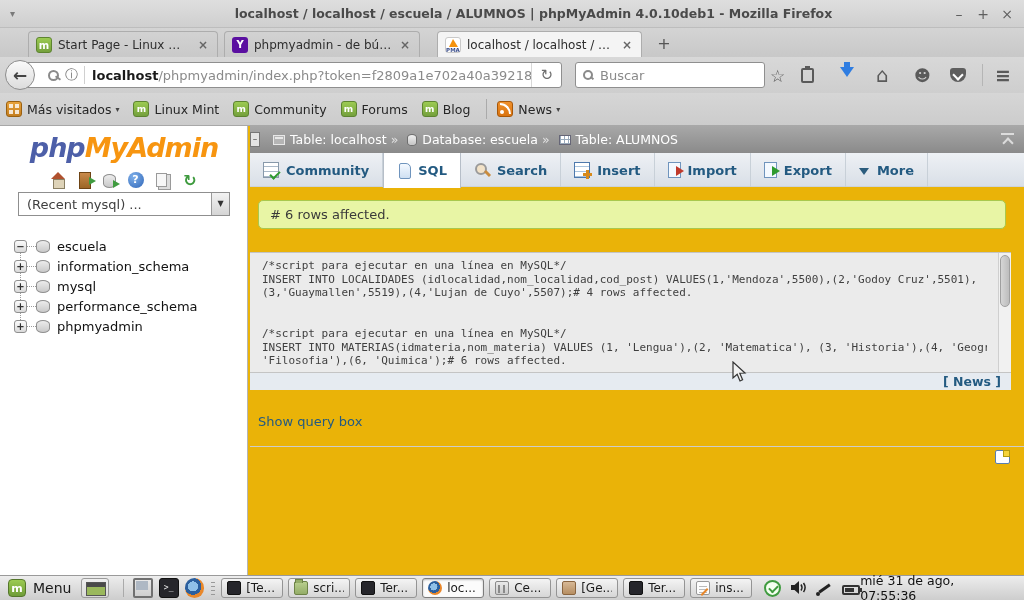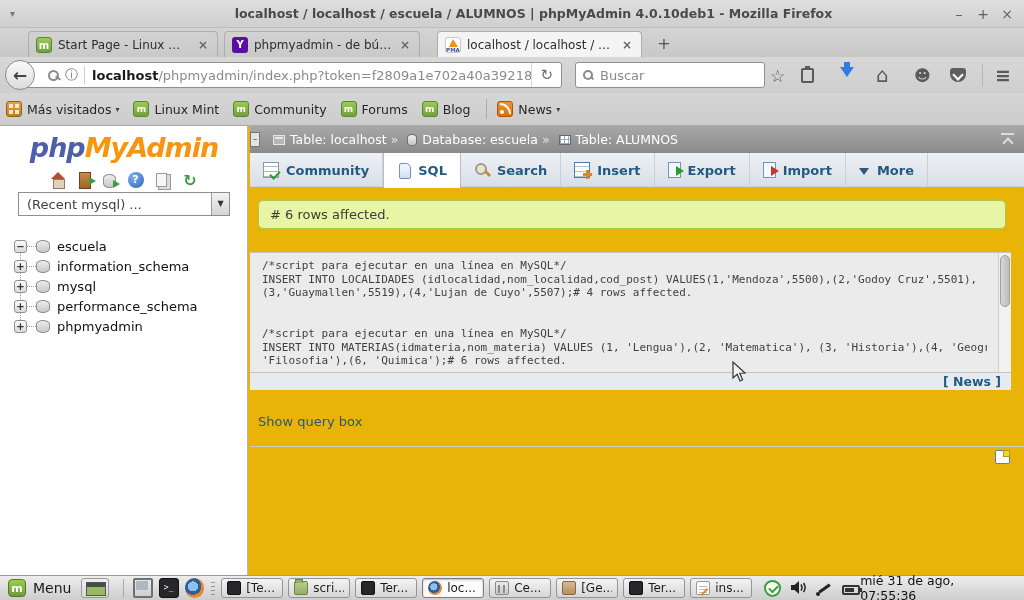--- a/index.html
+++ b/index.html
@@ -477,26 +477,26 @@
       </div>
       <div class="ptab">
         <span class="ti ti-searchm"></span>
         <span>Search</span>
       </div>
       <div class="ptab">
         <span class="ti ti-insert"></span>
         <span>Insert</span>
       </div>
       <div class="ptab">
+        <span class="ti ti-import"></span>
+        <span>Import</span>
+      </div>
+      <div class="ptab">
         <span class="ti ti-export"></span>
         <span>Export</span>
-      </div>
-      <div class="ptab">
-        <span class="ti ti-import"></span>
-        <span>Import</span>
       </div>
       <div class="ptab">
         <span class="ti-more"></span>
         <span>More</span>
       </div>
     </div>
 
     <div id="msgbox"># 6 rows affected.</div>
 
     <div id="sqlbox">

